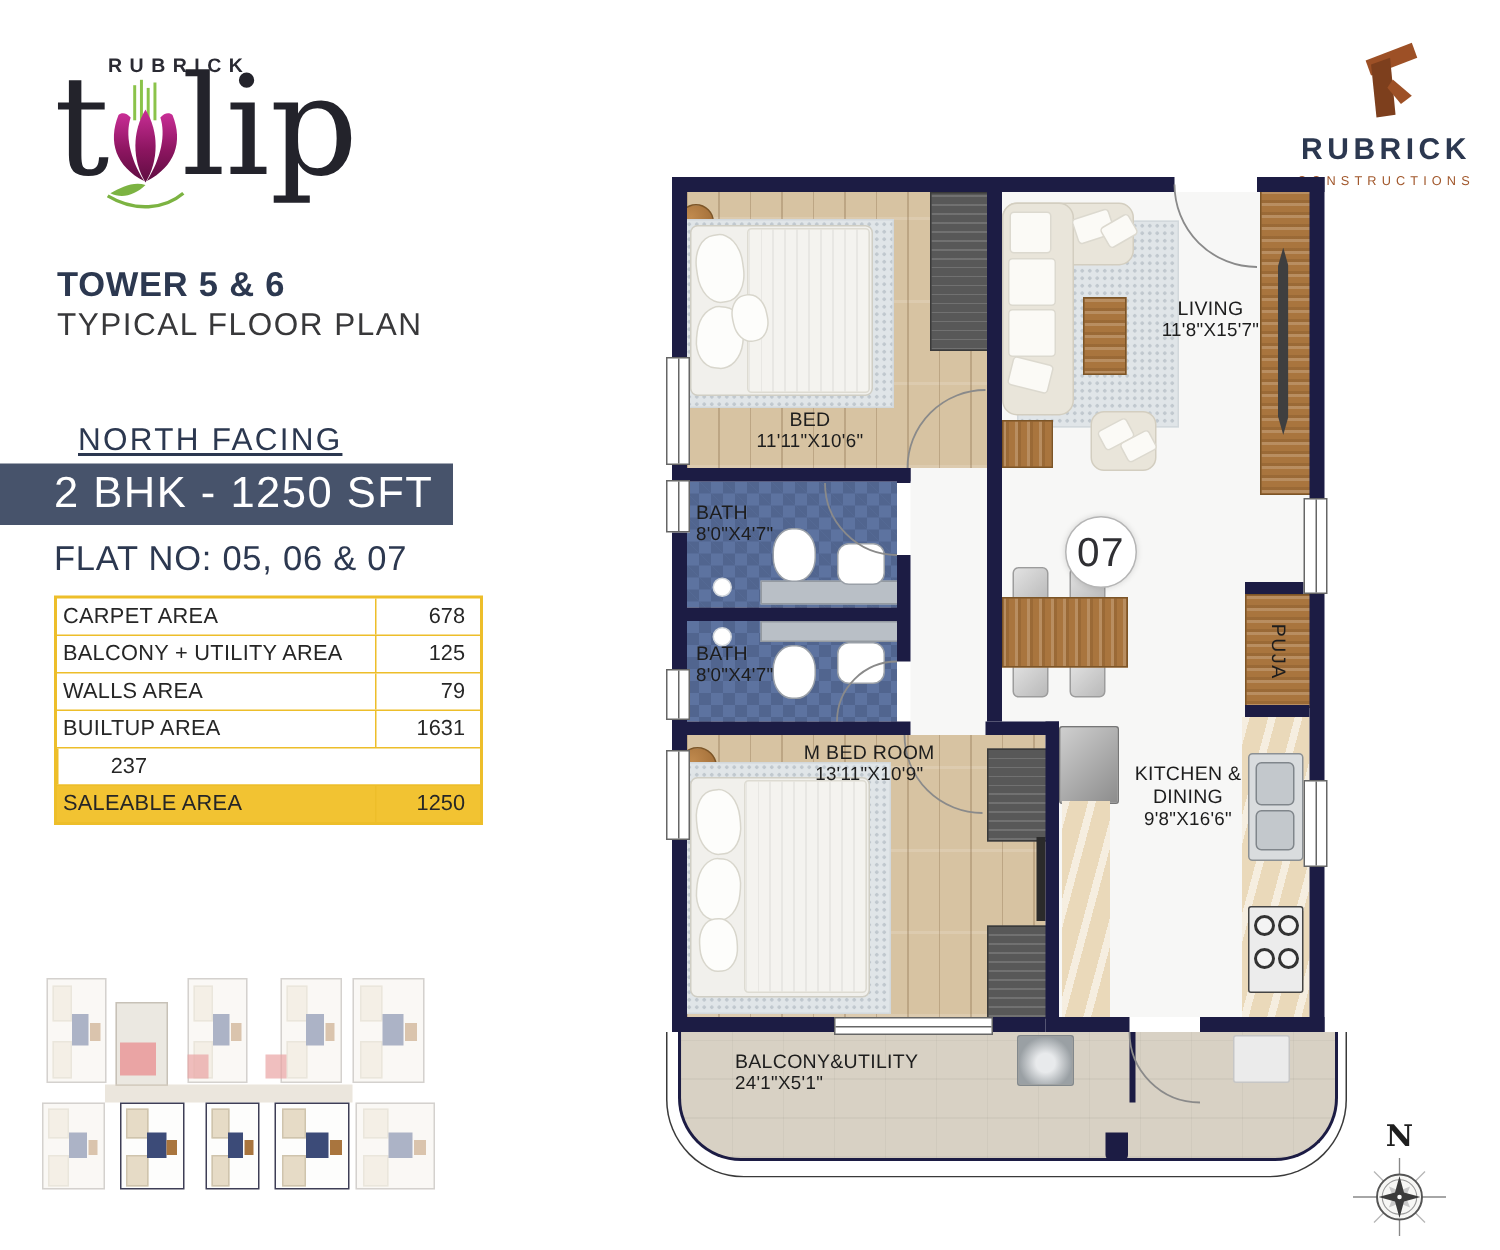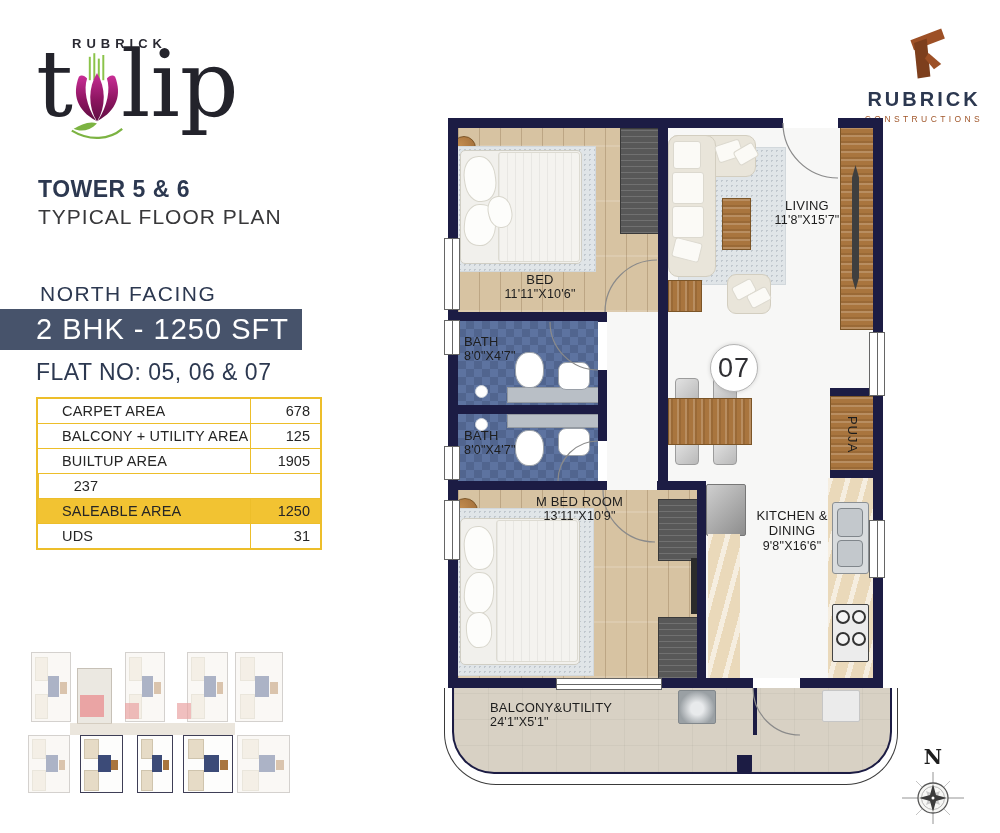--- a/index.html
+++ b/index.html
@@ -64,21 +64,21 @@
     display:flex;align-items:flex-start;}
   .towertitle{position:absolute;font-size:23px;font-weight:700;color:#2c3850;letter-spacing:.5px;}
   .plantype{position:absolute;font-size:21px;color:#38383a;letter-spacing:1px;}
   .facing{position:absolute;font-size:21px;color:#2c3850;letter-spacing:1.5px;}
   .bhkbar{position:absolute;left:0;top:309px;width:302px;height:41px;background:#47536b;color:#fff;
     font-size:29px;letter-spacing:1px;line-height:41px;padding-left:36px;box-sizing:border-box;}
   .flatno{position:absolute;font-size:23px;color:#2c3850;letter-spacing:.5px;}
   .areatable{position:absolute;left:36px;top:397px;width:282px;border:2px solid #edbe2a;background:#fff;}
   .arow{display:flex;height:24px;border-top:1px solid #edbe2a;align-items:center;font-size:14.5px;color:#262626;}
   .arow:first-child{border-top:none;}
-  .arow .lab{flex:1;padding-left:24px;letter-spacing:.2px;}
+  .arow .lab{flex:1;padding-left:4px;letter-spacing:.2px;}
   .arow .val{width:70px;text-align:right;padding-right:10px;border-left:1px solid #edbe2a;height:100%;
     display:flex;align-items:center;justify-content:flex-end;box-sizing:border-box;}
   .arow.hl{background:#f2c332;}
   
   .builder{position:absolute;left:853px;top:24px;width:142px;text-align:center;}
   .bname{font-size:20px;font-weight:800;color:#2c3850;letter-spacing:3px;margin-top:2px;}
   .btag{font-size:8.5px;color:#a1572b;letter-spacing:3.4px;margin-top:3px;}
   
   .keyplan{position:absolute;left:25px;top:645px;width:272px;height:152px;}
   .mu{position:absolute;background:#fdfdfc;border:1px solid #3e3e56;box-sizing:border-box;}
@@ -121,47 +121,47 @@
       <path d="M30 22 C20 38 20 60 30 76 C40 60 40 38 30 22 Z" fill="url(#tg)"></path>
       <path d="M30 78 C22 86 12 88 4 84 C12 80 21 75 30 78 Z" fill="#7cb342"></path>
       <path d="M2 86 C22 98 44 96 58 84" stroke="#7cb342" stroke-width="2.5" fill="none"></path>
     </svg>
     <span>lip</span>
   </div>
 </div>
 
 <div class="towertitle" style="left:38px;top:176px;">TOWER 5 &amp; 6</div>
 <div class="plantype" style="left:38px;top:205px;text-align:right;">TYPICAL FLOOR PLAN</div>
-<div class="facing" style="left:40px;top:282px;">NORTH FACING</div>
+<div class="facing" style="left:52px;top:282px;text-decoration:underline;">NORTH FACING</div>
 <div class="bhkbar">2 BHK - 1250 SFT</div>
 <div class="flatno" style="left:36px;top:359px;">FLAT NO: 05, 06 &amp; 07</div>
 
 <div class="areatable">
   <div class="arow">
       <span class="lab">CARPET AREA</span>
       <span class="val">678</span>
     </div>
   <div class="arow">
       <span class="lab">BALCONY + UTILITY AREA</span>
       <span class="val">125</span>
     </div>
   <div class="arow">
+      <span class="lab">WALLS AREA</span>
+      <span class="val">79</span>
+    </div>
+  <div class="arow">
       <span class="lab">BUILTUP AREA</span>
-      <span class="val">1905</span>
+      <span class="val">1631</span>
     </div>
   <div class="arow">
       <span class="val">237</span>
     </div>
   <div class="arow hl">
       <span class="lab">SALEABLE AREA</span>
       <span class="val">1250</span>
-    </div>
-  <div class="arow">
-      <span class="lab">UDS</span>
-      <span class="val">31</span>
     </div>
 </div>
 
 <div class="builder">
   <svg width="66" height="58" viewBox="0 0 70 64">
     <path d="M20 18 L54 5 L58 16 L24 29 Z" fill="#9d5026"></path>
     <path d="M24 21 L38 16 L42 58 L28 60 Z" fill="#7d3f1d"></path>
     <path d="M40 32 L54 44 L46 50 L36 38 Z" fill="#9d5026"></path>
   </svg>
   <div class="bname">RUBRICK</div>

